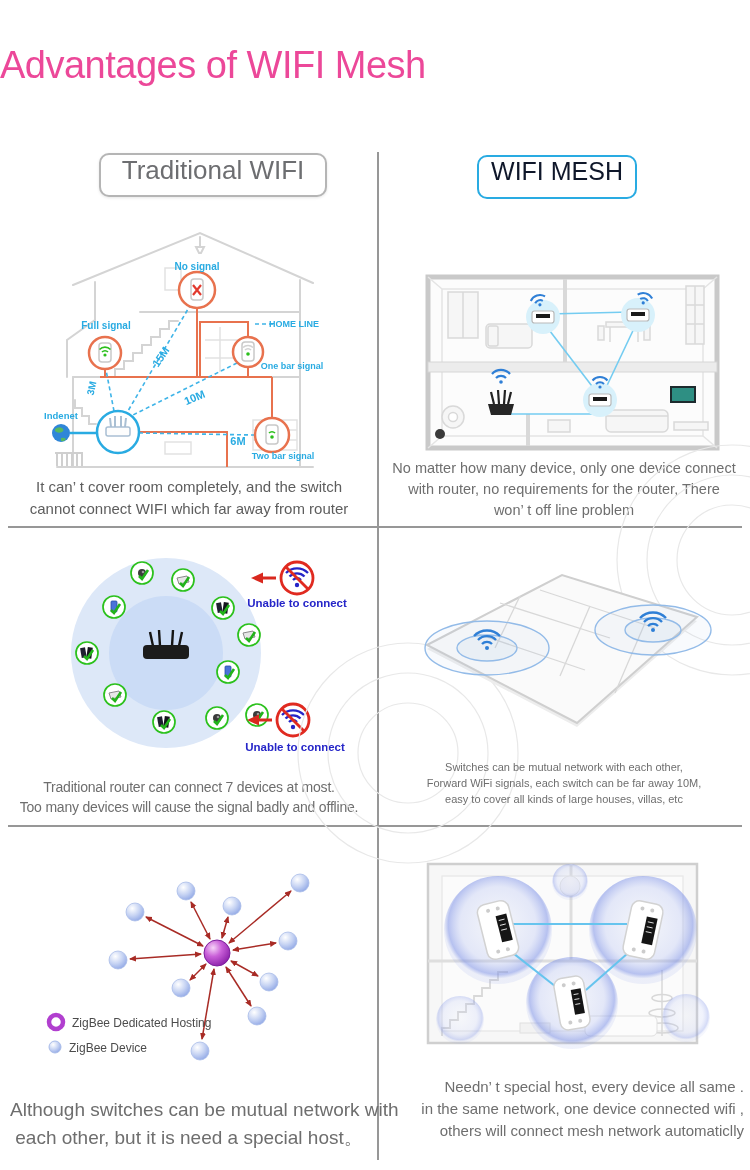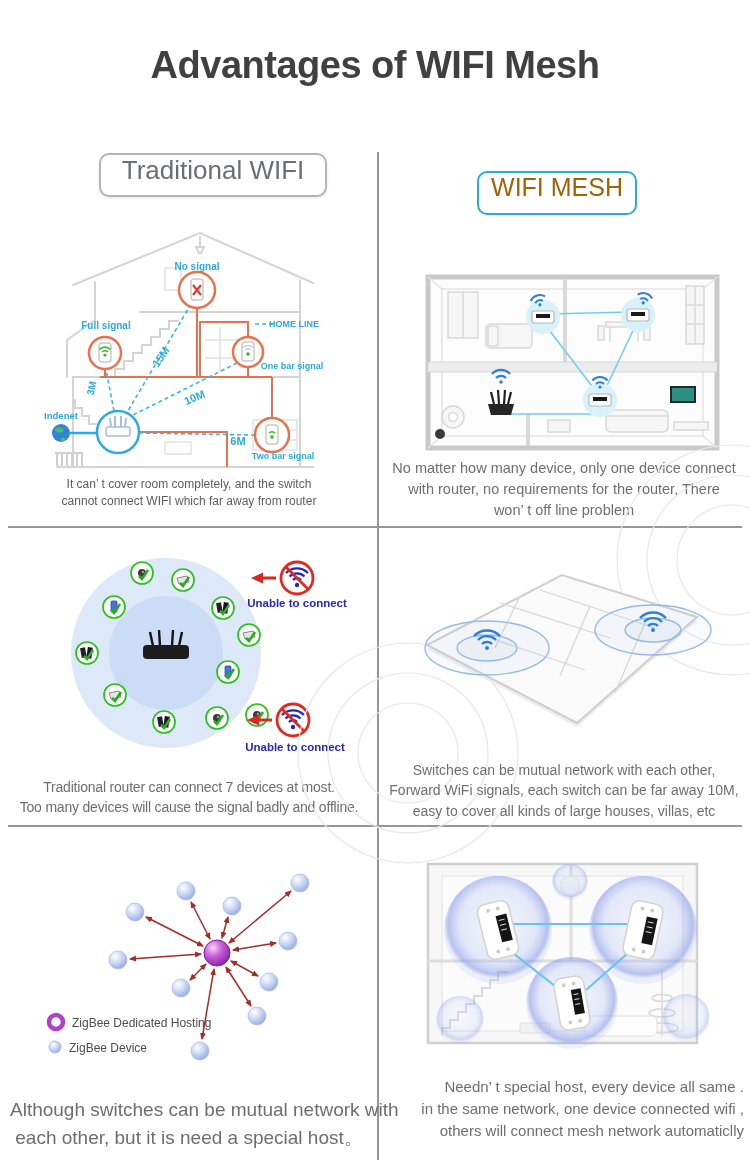--- a/index.html
+++ b/index.html
@@ -1,33 +1,33 @@
 <!DOCTYPE html>
 <html><head>
 <meta charset="utf-8">
 <style>
   html,body{margin:0;padding:0;background:#ffffff;}
   body{font-family:"Liberation Sans",sans-serif;}
   .canvas{position:relative;width:750px;height:1170px;background:#fff;overflow:hidden;margin:0 auto;}
-  .title{position:absolute;left:0;top:44px;width:750px;text-align:center;
-         font-size:38px;font-weight:bold;color:#404040;letter-spacing:-0.5px;}
+  .title{position:absolute;left:0;top:44px;width:750px;text-align:left;
+         font-size:38px;font-weight:normal;color:#ec4899;letter-spacing:-0.5px;}
   .pill{position:absolute;display:flex;justify-content:center;
         background:#fff;border-radius:10px;}
   .pill-trad{left:99px;top:153px;width:224px;height:40px;border:2px solid #b5b5b5;
              color:#6d6e71;font-size:26px;box-shadow:0 1px 3px rgba(0,0,0,.10);}
   .pill-mesh{left:477px;top:155px;width:156px;height:40px;border:2px solid #29abe2;
-             color:#a16207;font-size:25px;margin-top:16px;}
+             color:#0f172a;font-size:25px;}
   .vdivider{position:absolute;left:377px;top:152px;width:1.5px;height:1008px;background:#979797;}
   .hdivider{position:absolute;left:8px;width:734px;height:1.5px;background:#979797;}
   .hd1{top:526px;} .hd2{top:825px;}
   .caption{position:absolute;text-align:center;white-space:pre;color:#6e6e6e;line-height:1.45;}
-  #cap-r1-left{left:10px;top:476px;width:358px;font-size:12px;color:#5d5d5d;}
+  #cap-r1-left{left:10px;top:476px;width:358px;font-size:15px;color:#5d5d5d;}
   #cap-r1-right{left:388px;top:458px;width:352px;font-size:14.5px;}
   #cap-r2-left{left:8px;top:777px;width:362px;font-size:14px;letter-spacing:-0.2px;}
-  #cap-r2-right{left:386px;top:760px;width:356px;font-size:14px;}
+  #cap-r2-right{left:386px;top:760px;width:356px;font-size:11px;}
   #cap-r3-left{left:10px;top:1096px;width:358px;font-size:19px;}
   #cap-r3-right{left:388px;top:1076px;width:356px;font-size:15px;text-align:right;}
   svg{position:absolute;overflow:visible;}
   svg text{font-family:"Liberation Sans",sans-serif;}
   #svg-r1-left{left:15px;top:228px;}
   #svg-r1-right{left:398px;top:262px;}
   #svg-r2-left{left:20px;top:545px;}
   #svg-r2-right{left:400px;top:548px;}
   #svg-r3-left{left:20px;top:855px;}
   #svg-r3-right{left:400px;top:858px;}

